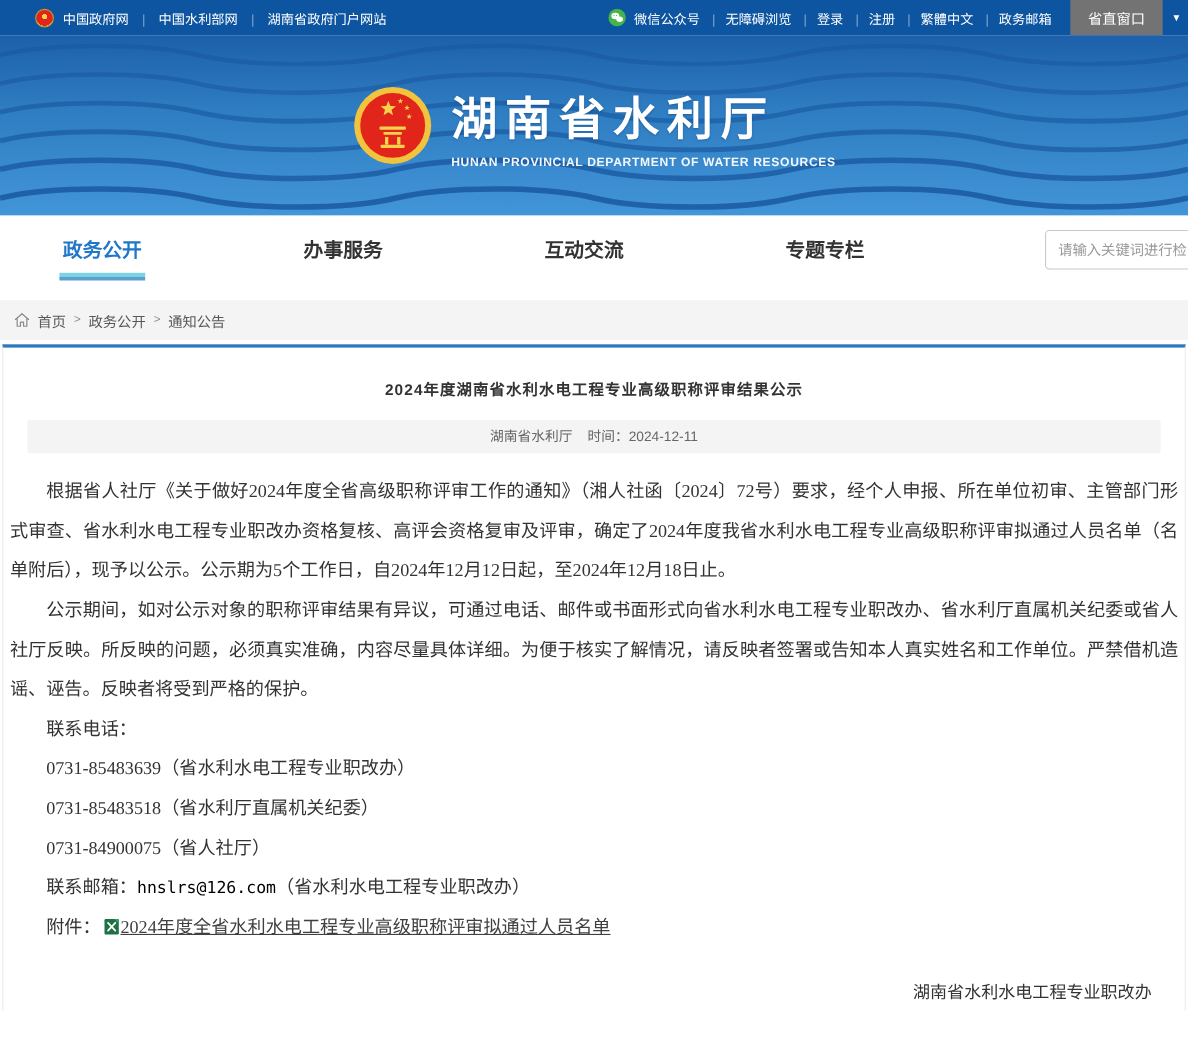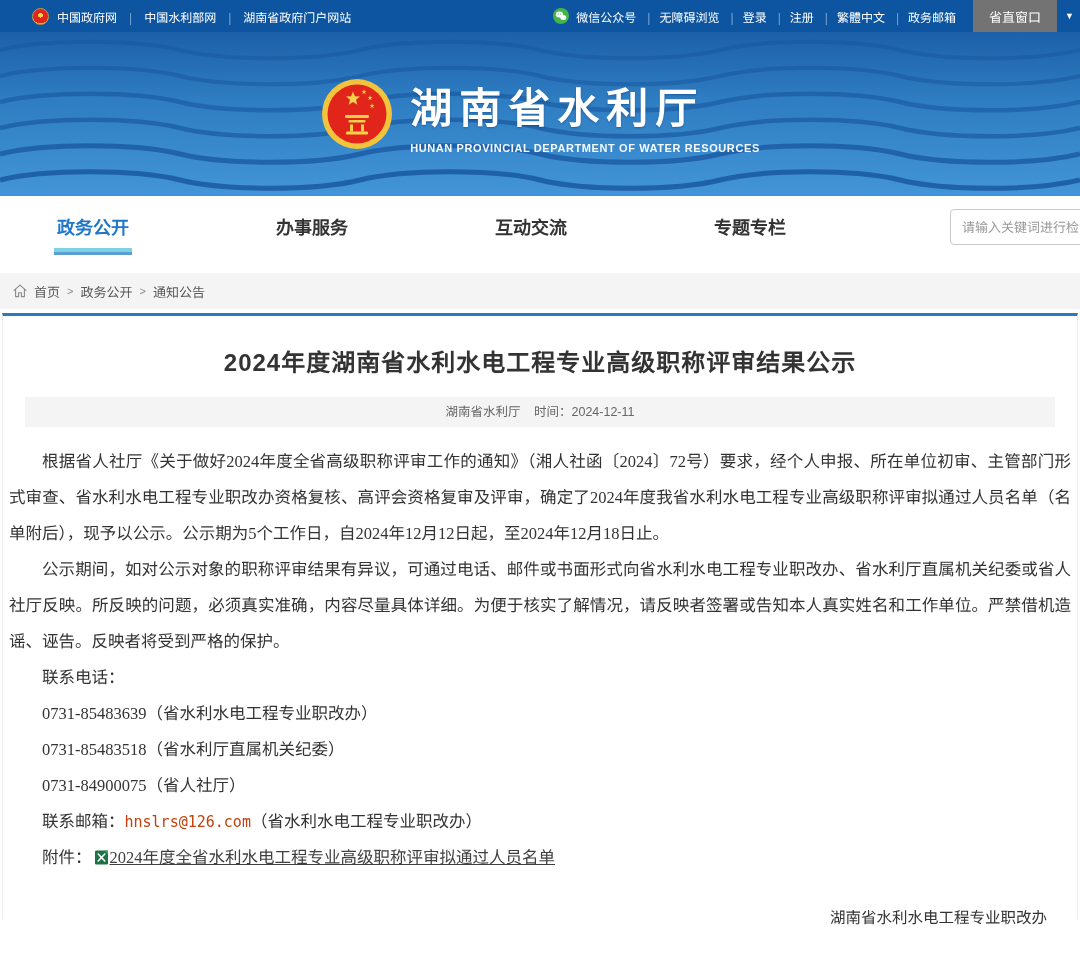--- a/index.html
+++ b/index.html
@@ -83,38 +83,38 @@
   .crumb-sep{ color:#8a8a8a; font-size:11px; }
 
   
   .content{
     margin:4px 2px 0; background:#fff; border-top:3px solid #2b7ac0;
     border-left:1px solid #ececec; border-right:1px solid #ececec;
     height:582px; 
     min-height:606px;
   }
   .article-title{
-    text-align:center; font-size:24px; font-weight:bold; color:#333;
+    text-align:center; font-size:14px; font-weight:bold; color:#333;
     padding:27px 60px 19px; letter-spacing:1px;
   }
   .meta{
     margin:0 22px; background:#f4f4f4; height:30px; line-height:30px;
     text-align:center; font-size:12.5px; color:#666;
   }
   .meta .sp{ display:inline-block; width:10px; }
   .article-body{
     padding:17px 6px 0;
     font-family:"Liberation Serif","DejaVu Serif",serif;
     font-size:16.5px; color:#333;
   }
   .article-body p{
     line-height:36px; text-indent:2em; text-align:justify; margin:0;
   }
   .email-link{
-    color:#c2410c; font-family:"DejaVu Sans Mono","Liberation Mono",monospace;
+    color:#000000; font-family:"DejaVu Sans Mono","Liberation Mono",monospace;
     font-size:15px; text-decoration:none; cursor:pointer;
   }
   .attach-link{
     color:#404040; text-decoration:underline; cursor:pointer;
   }
   .excel-ico{ vertical-align:-2px; margin:0 1px 0 2px; }
   .sign-block{ margin-top:24px; padding-right:24px; }
   .sign-block p{ text-align:right; text-indent:0; line-height:35px; font-size:15.5px; }
 </style>
 </head>

